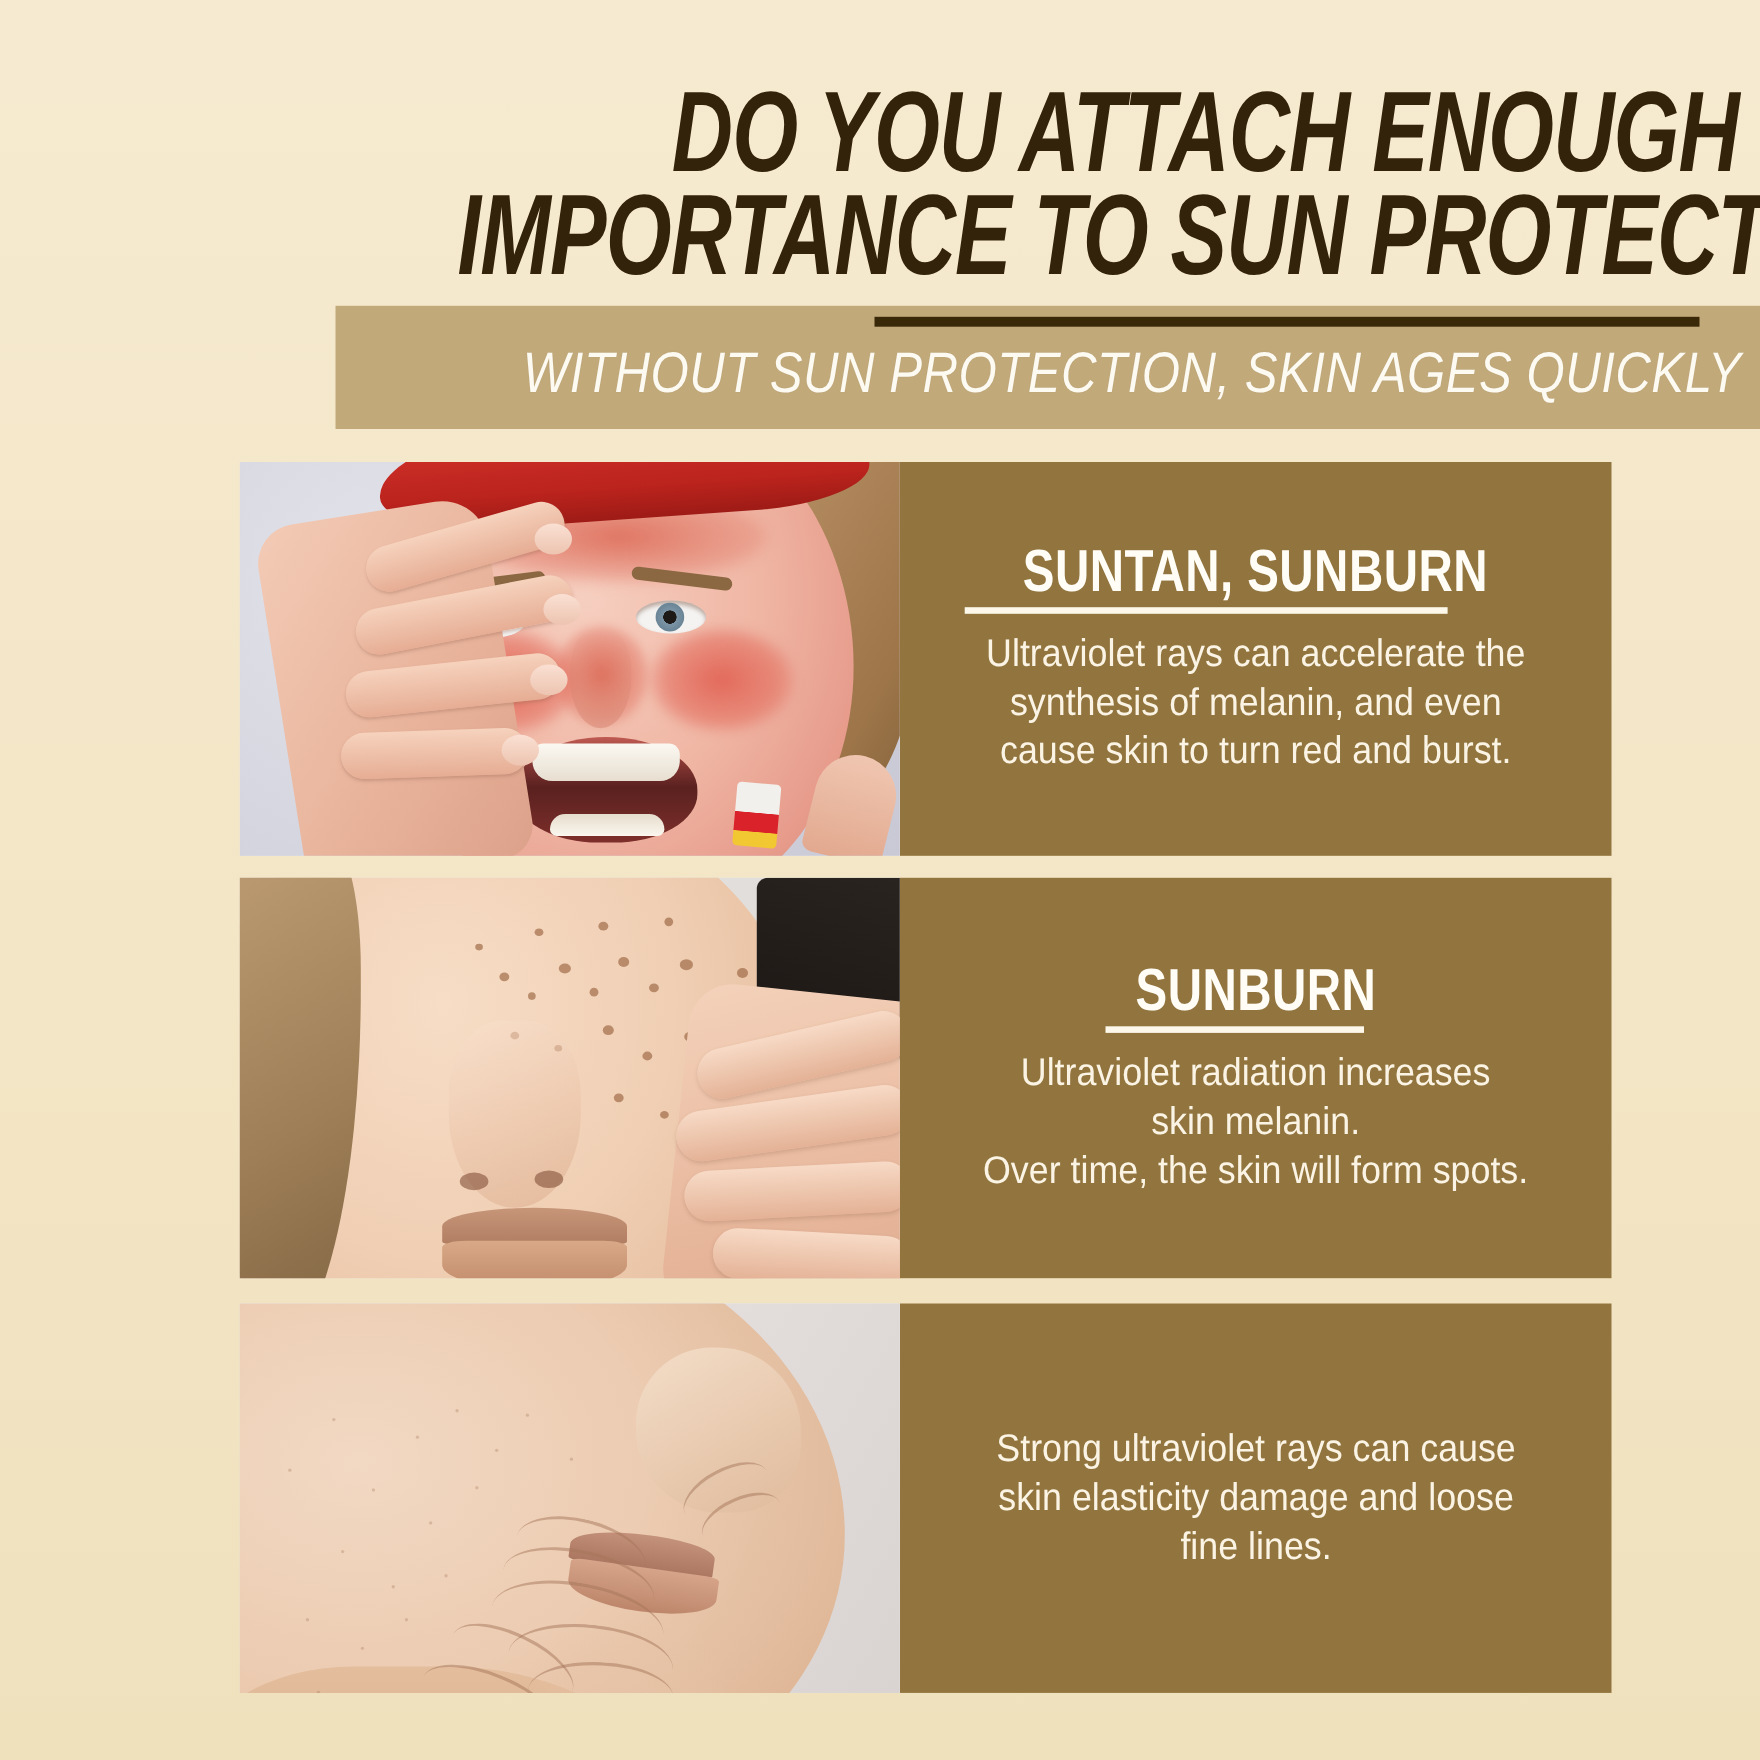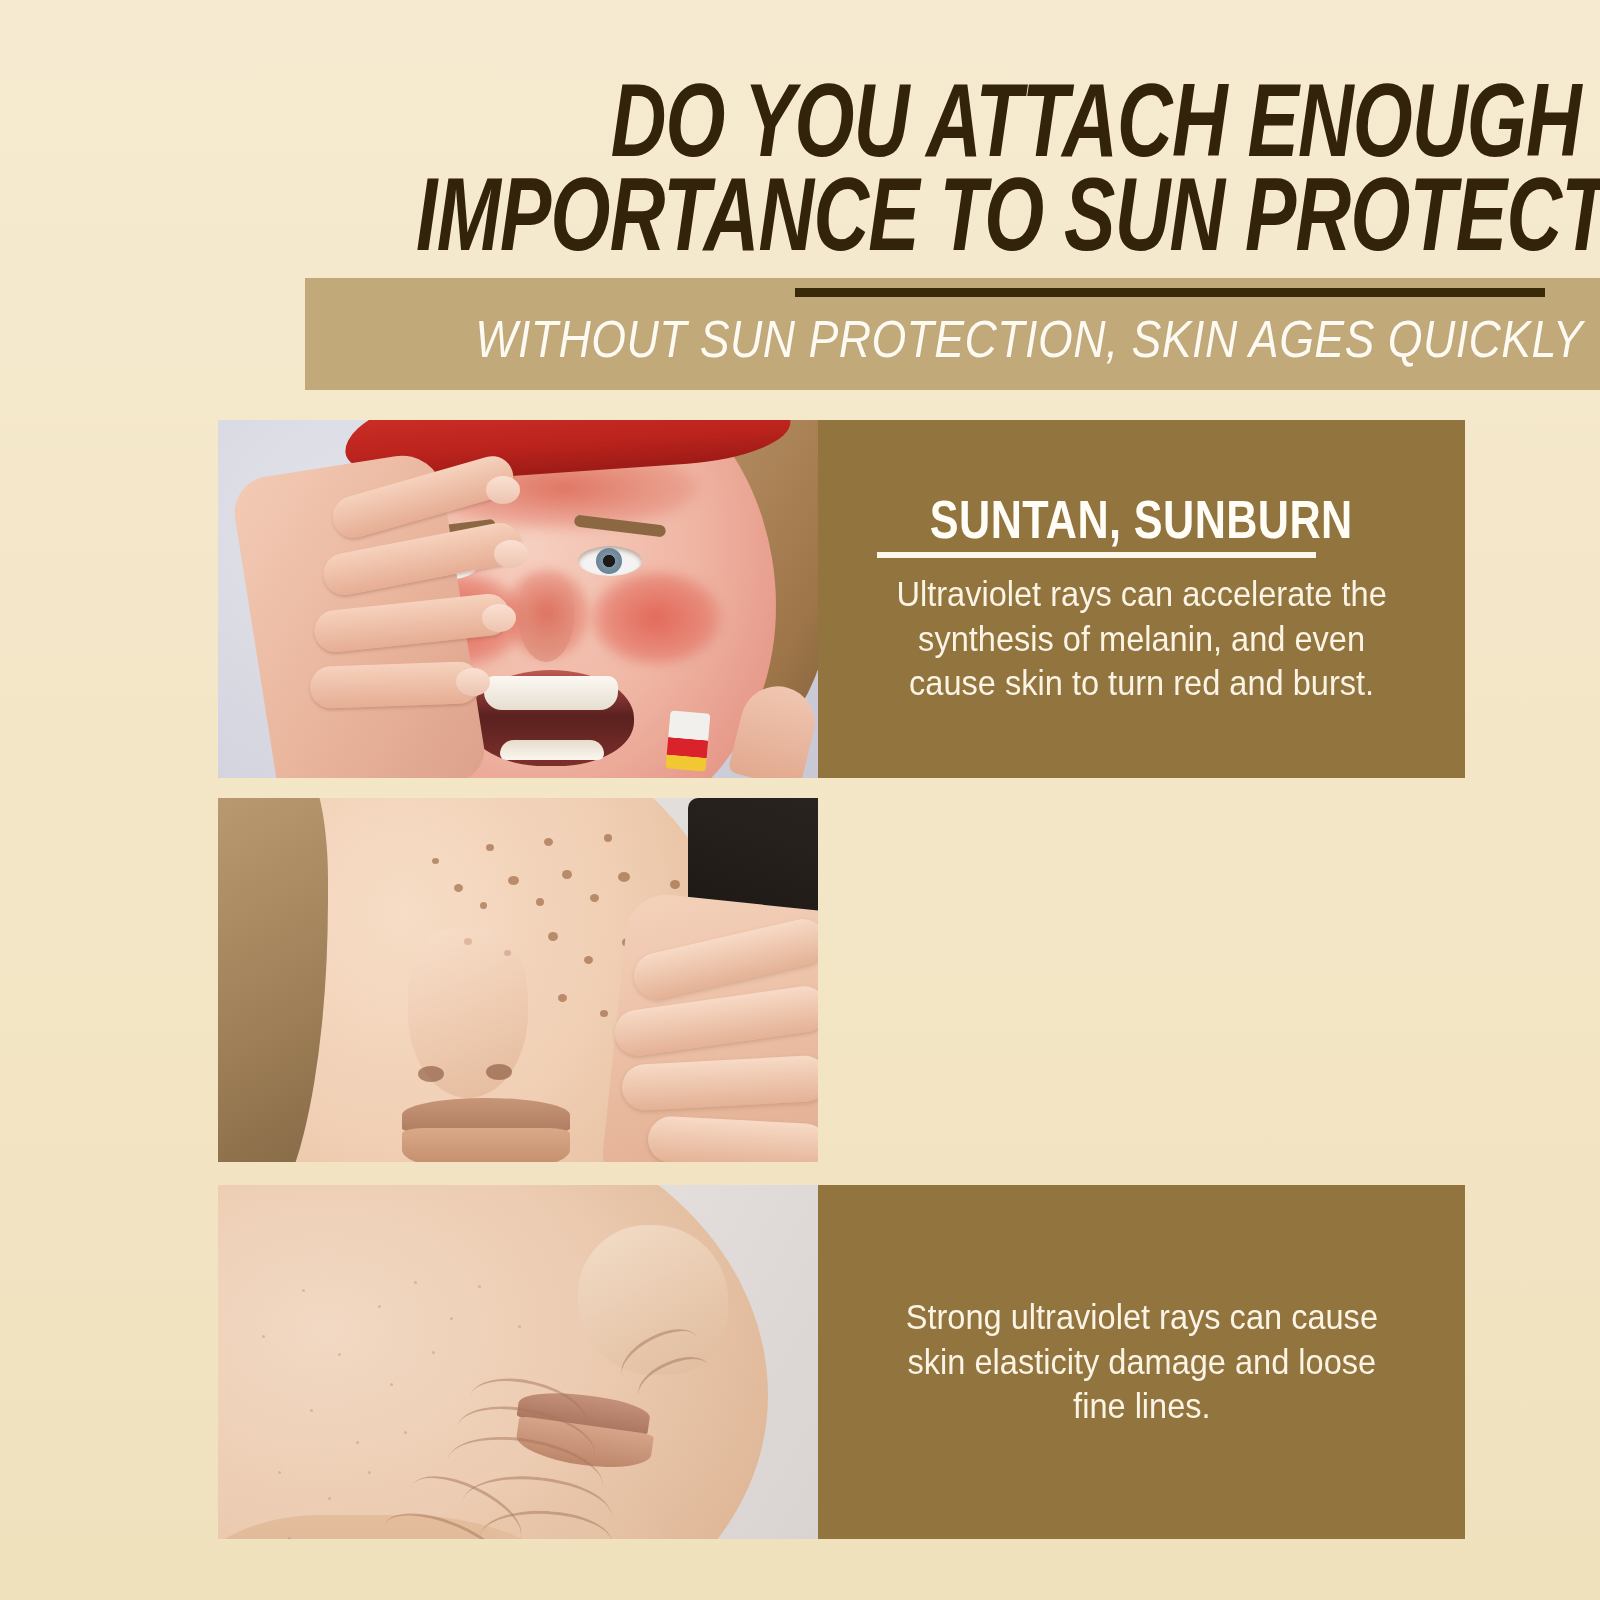--- a/index.html
+++ b/index.html
@@ -374,20 +374,31 @@
         <div class="lipL"></div>
 
         <div class="dark"></div>
         <div class="hand"></div>
         <div class="fing2 g1"></div>
         <div class="fing2 g2"></div>
         <div class="fing2 g3"></div>
         <div class="fing2 g4"></div>
       </div>
     </div>
+    <div class="panel">
+      <div style="display:inline-block;">
+        <div class="panel-title">SUNBURN</div>
+        <div class="title-rule" style="width: 234.8px;"></div>
+      </div>
+      <div class="panel-body">
+        <span>Ultraviolet radiation increases</span>
+        <span>skin melanin.</span>
+        <span>Over time, the skin will form spots.</span>
+      </div>
+    </div>
   </div>
 
   <div class="row row-3">
     <div class="photo">
       <div class="ph p3">
         <div class="bg"></div>
         <div class="jaw"></div>
         <div class="neck"></div>
         <div class="nose3"></div>
         <div class="lipU3"></div>

